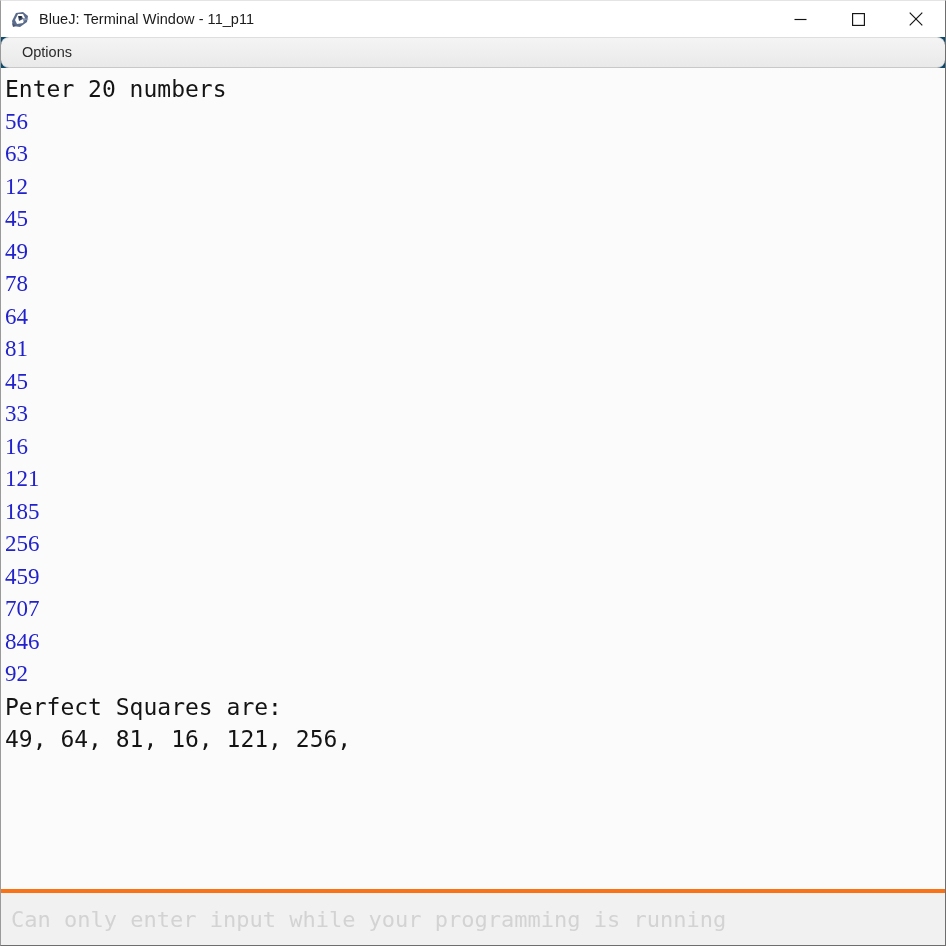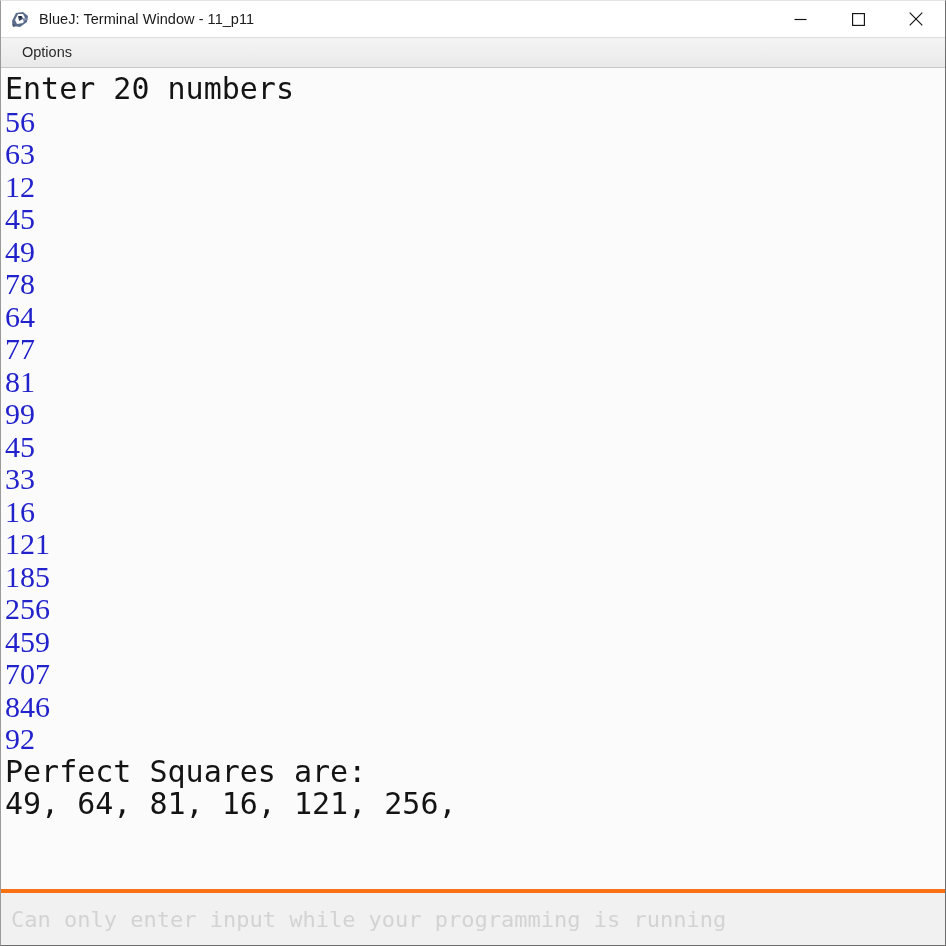--- a/index.html
+++ b/index.html
@@ -76,40 +76,41 @@
   #menubar {
     height: 31px;
     min-height: 31px;
     background: linear-gradient(to bottom, #f4f4f4 0%, #eeeeee 60%, #e9e9e9 100%);
     border-top: 1px solid #dedede;
     border-bottom: 1px solid #c8c8c8;
     display: flex;
     align-items: center;
     padding-left: 10px;
     box-sizing: border-box;
+    border-radius: 8px;
   }
   .menu-item {
     font-family: "Liberation Sans", sans-serif;
     font-size: 14.5px;
     color: #2a2a2a;
     padding: 3px 11px 4px 11px;
     white-space: nowrap;
   }
 
   
   #terminal {
     flex: 1 1 auto;
     background: #fbfbfb;
     overflow: hidden;
     padding: 5px 0 0 4px;
     box-sizing: border-box;
   }
   .tline {
     font-family: "DejaVu Sans Mono", "Liberation Mono", monospace;
-    font-size: 30px;
+    font-size: 23px;
     line-height: 32.5px;
     white-space: pre;
     height: 32.5px;
     letter-spacing: 0px;
   }
   .tline.out { color: #141414; }
   .tline.in  { color: #2222cc; font-family: Liberation Serif, serif; }
 
   
   #statusbar {
@@ -173,23 +174,21 @@
 
   <div id="terminal">
       <div class="tline out">Enter 20 numbers</div>
       <div class="tline in">56</div>
       <div class="tline in">63</div>
       <div class="tline in">12</div>
       <div class="tline in">45</div>
       <div class="tline in">49</div>
       <div class="tline in">78</div>
       <div class="tline in">64</div>
-      <div class="tline in">77</div>
       <div class="tline in">81</div>
-      <div class="tline in">99</div>
       <div class="tline in">45</div>
       <div class="tline in">33</div>
       <div class="tline in">16</div>
       <div class="tline in">121</div>
       <div class="tline in">185</div>
       <div class="tline in">256</div>
       <div class="tline in">459</div>
       <div class="tline in">707</div>
       <div class="tline in">846</div>
       <div class="tline in">92</div>

